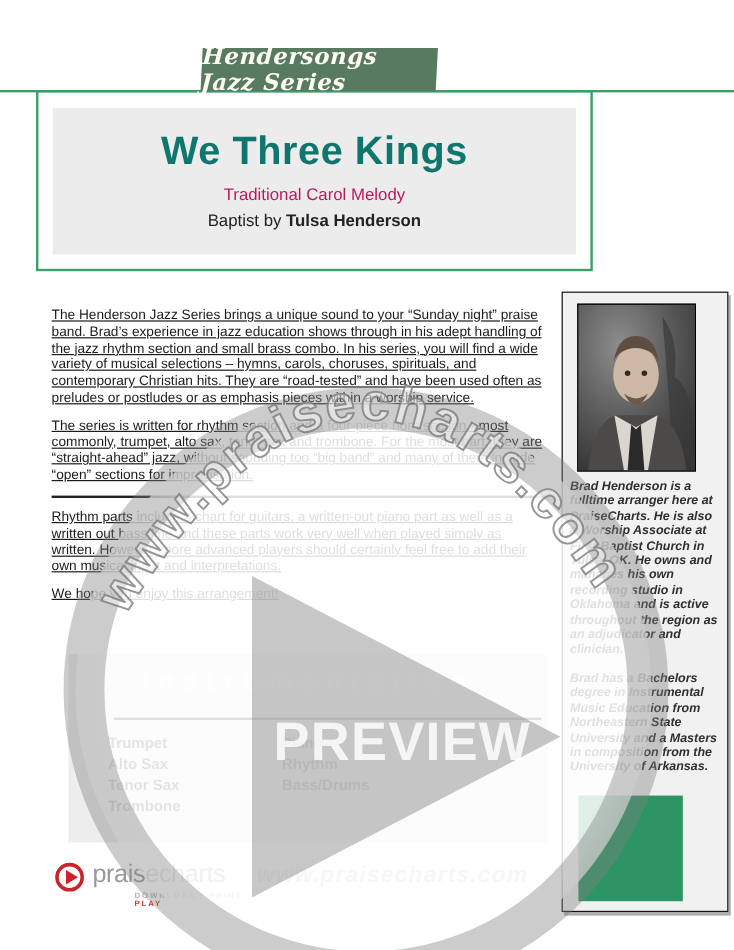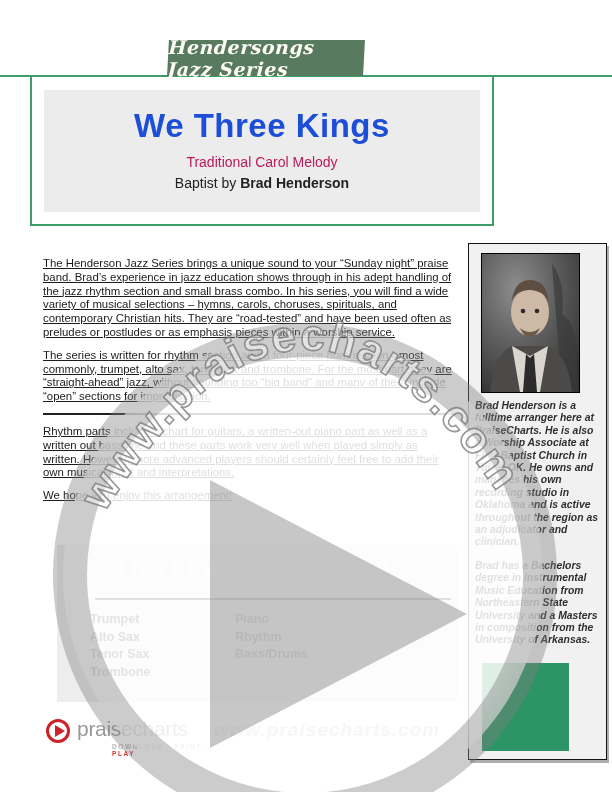--- a/index.html
+++ b/index.html
@@ -8,21 +8,21 @@
 
   
   .series-banner{position:absolute;left:168px;top:40px;width:196px;height:36px;
     background:#587a5e;color:#fdfdf6;display:flex;align-items:center;justify-content:center;
     font-family:"DejaVu Serif",serif;font-style:italic;font-weight:bold;font-size:19px;
     letter-spacing:.5px;z-index:3;transform:skewX(-3deg);}
   .green-rule{position:absolute;left:0;top:75px;width:612px;height:2px;background:#3d9e6a;z-index:2;}
   .title-box{position:absolute;left:30px;top:75px;width:460px;height:147px;
     border:2px solid #3d9e6a;background:#ffffff;z-index:1;}
   .title-inner{position:absolute;left:12px;top:13px;right:12px;height:122px;background:#ececec;text-align:center;}
-  .song-title{margin:0;padding-top:17px;font-size:33px;font-weight:bold;letter-spacing:.5px;color:#1d4ed8;}
+  .song-title{margin:0;padding-top:17px;font-size:33px;font-weight:bold;letter-spacing:.5px;color:#0f766e;}
   .song-subtitle{margin:9px 0 0 0;font-size:14px;color:#be185d;}
   .song-arranger{margin:5px 0 0 0;font-size:14px;color:#222;}
   .song-arranger b{font-weight:bold;}
 
   
   .copy{position:absolute;left:43px;top:257px;width:414px;font-size:11.4px;line-height:13.8px;color:#1c1c1c;}
   .copy p{margin:0 0 9px 0;text-decoration:underline;}
   .copy .rule{height:2px;background:#222;border:0;margin:8px 0 10px 0;width:411px;}
 
   
@@ -72,21 +72,21 @@
 
   <div class="series-banner">
     <span>Hendersongs Jazz Series</span>
   </div>
   <div class="green-rule"></div>
 
   <div class="title-box">
     <div class="title-inner">
       <h1 class="song-title">We Three Kings</h1>
       <p class="song-subtitle">Traditional Carol Melody</p>
-      <p class="song-arranger"><span>Baptist by </span><b>Brad Henderson</b></p>
+      <p class="song-arranger"><span>Baptist by </span><b>Tulsa Henderson</b></p>
     </div>
   </div>
 
   <div class="copy">
     <p>The Henderson Jazz Series brings a unique sound to your “Sunday night” praise band.  Brad’s experience in jazz education shows through in his adept handling of the jazz rhythm section and small brass combo.  In his series, you will find a wide variety of musical selections – hymns, carols, choruses, spirituals, and contemporary Christian hits. They are “road-tested” and have been used often as preludes or postludes or as emphasis pieces within a worship service.</p>
     <p>The series is written for rhythm section and a four-piece horn section - most commonly, trumpet, alto sax, tenor sax and trombone.  For the most part, they are “straight-ahead” jazz, without sounding too “big band” and many of them include “open” sections for improvisation.</p>
     <div class="rule"></div>
     <p>Rhythm parts include a chart for guitars, a written-out piano part as well as a written out bass line and these parts work very well when played simply as written.  However, more advanced players should certainly feel free to add their own musical input and interpretations.</p>
     <p>We hope you enjoy this arrangement!</p>
   </div>
@@ -148,15 +148,16 @@
   <div class="wm">
     <div class="wm-fade"></div>
     <div class="wm-ring"></div>
     <svg class="wm-svg" width="612" height="792" viewBox="0 0 612 792" xmlns="http://www.w3.org/2000/svg">
       <polygon points="210,480 210,748 467,614" fill="rgba(128,128,128,0.44)"></polygon>
       <path id="arcPath" d="M 100 520 Q 305 180 515 520" fill="none"></path>
       <text font-family="Liberation Sans, sans-serif" font-size="44" font-weight="bold" letter-spacing="2" fill="rgba(255,255,255,0.45)" stroke="rgba(120,120,120,0.78)" stroke-width="1.6">
         <textPath href="#arcPath" startOffset="8" textLength="520" lengthAdjust="spacingAndGlyphs">www.praisecharts.com</textPath>
       </text>
     </svg>
+    <div class="wm-preview">PREVIEW</div>
   </div>
 
 </div>
 
 </body></html>

